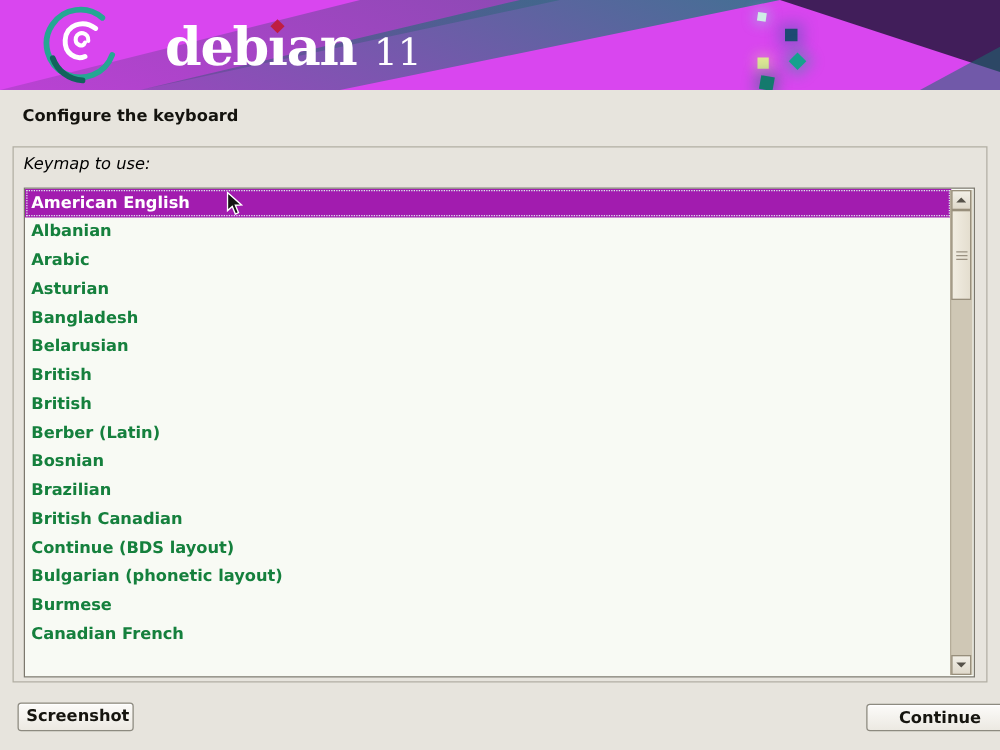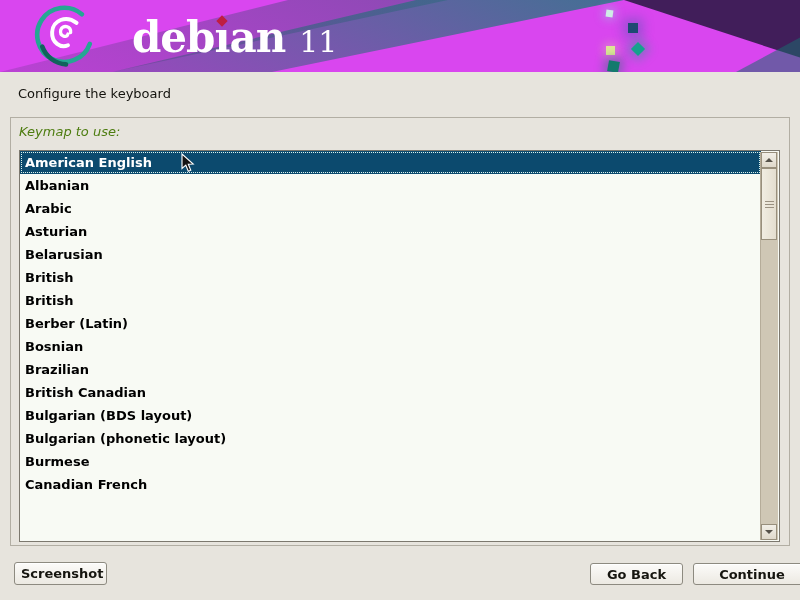--- a/index.html
+++ b/index.html
@@ -22,33 +22,33 @@
   .logo-swirl{position:absolute;left:33px;top:3px;}
   .brand{position:absolute;left:132px;top:10px;line-height:56px;color:#ffffff;
          font-family:"DejaVu Serif","Liberation Serif",serif;font-weight:bold;
          font-size:42px;letter-spacing:-1px;white-space:nowrap;}
   .logo-i{position:relative;display:inline-block;}
   .logo-i::after{content:"";position:absolute;top:7px;left:50%;margin-left:-4px;width:8px;height:8px;
                  background:#bf1e41;transform:rotate(45deg);}
   .brand-version{font-size:30px;font-weight:normal;margin-left:14px;letter-spacing:0;}
 
   
-  .page-title{position:absolute;left:18px;top:86px;font-size:13px;font-weight:normal;color:#14130e;}
+  .page-title{position:absolute;left:18px;top:86px;font-size:13px;font-weight:bold;color:#14130e;}
 
   
   .frame{position:absolute;left:10px;top:117px;width:778px;height:427px;border:1px solid #b2aea3;}
-  .frame-label{position:absolute;left:8px;top:6px;font-size:13px;font-style:italic;color:#4d7c0f;}
+  .frame-label{position:absolute;left:8px;top:6px;font-size:13px;font-style:italic;color:#000000;}
 
   
   .listbox{position:absolute;left:8px;top:32px;width:759px;height:390px;background:#f8faf4;
            border:1px solid #7c786e;overflow:hidden;}
   .list-rows{position:absolute;left:0;top:0;right:18px;}
-  .list-row{height:23px;line-height:23px;padding-left:5px;font-size:13px;font-weight:bold;color:#000000;
+  .list-row{height:23px;line-height:23px;padding-left:5px;font-size:13px;font-weight:bold;color:#15803d;
             white-space:nowrap;cursor:default;}
-  .list-row.selected{background:#0c4a6e;color:#ffffff;outline:1px dotted #daf3ec;outline-offset:-2px;}
+  .list-row.selected{background:#a21caf;color:#ffffff;outline:1px dotted #daf3ec;outline-offset:-2px;}
 
   
   .scrollbar{position:absolute;top:1px;right:1px;bottom:1px;width:17px;background:#cfc7b5;
              border-left:1px solid #b5ac99;}
   .sb-btn{position:absolute;left:0;width:16px;height:16px;background:linear-gradient(#f2efe7,#dfd9cb);
           border:1px solid #988f7c;box-sizing:border-box;display:flex;align-items:center;justify-content:center;}
   .sb-up{top:0;}
   .sb-down{bottom:0;}
   .tri-up{width:0;height:0;border-left:4px solid transparent;border-right:4px solid transparent;border-bottom:4px solid #56524a;}
   .tri-down{width:0;height:0;border-left:4px solid transparent;border-right:4px solid transparent;border-top:4px solid #56524a;}
@@ -100,28 +100,29 @@
   <div class="frame">
     <div class="frame-label">Keymap to use:</div>
 
     <div class="listbox">
       <div class="list-rows">
 
       <div class="list-row selected"><span>American English</span></div>
           <div class="list-row"><span>Albanian</span></div>
           <div class="list-row"><span>Arabic</span></div>
           <div class="list-row"><span>Asturian</span></div>
+          <div class="list-row"><span>Bangladesh</span></div>
           <div class="list-row"><span>Belarusian</span></div>
           <div class="list-row"><span>British</span></div>
           <div class="list-row"><span>British</span></div>
           <div class="list-row"><span>Berber (Latin)</span></div>
           <div class="list-row"><span>Bosnian</span></div>
           <div class="list-row"><span>Brazilian</span></div>
           <div class="list-row"><span>British Canadian</span></div>
-          <div class="list-row"><span>Bulgarian (BDS layout)</span></div>
+          <div class="list-row"><span>Continue (BDS layout)</span></div>
           <div class="list-row"><span>Bulgarian (phonetic layout)</span></div>
           <div class="list-row"><span>Burmese</span></div>
           <div class="list-row"><span>Canadian French</span></div>
         </div>
 
       <div class="scrollbar">
         <div class="sb-btn sb-up">
           <div class="tri-up"></div>
         </div>
         <div class="sb-thumb">
@@ -130,20 +131,19 @@
           <div class="grip-line"></div>
         </div>
         <div class="sb-btn sb-down">
           <div class="tri-down"></div>
         </div>
       </div>
     </div>
   </div>
 
   <button class="btn btn-screenshot">Screenshot</button>
-  <button class="btn btn-goback">Go Back</button>
   <button class="btn btn-continue">Continue</button>
 
   <svg class="cursor" width="15" height="21" viewBox="0 0 15 21">
     <polygon points="1,1 1,15.5 4.8,12.2 7.3,18.3 9.8,17.2 7.3,11.2 12.2,11" fill="#141414" stroke="#ffffff" stroke-width="1.1"></polygon>
   </svg>
 
 </div>
 
 </body></html>

